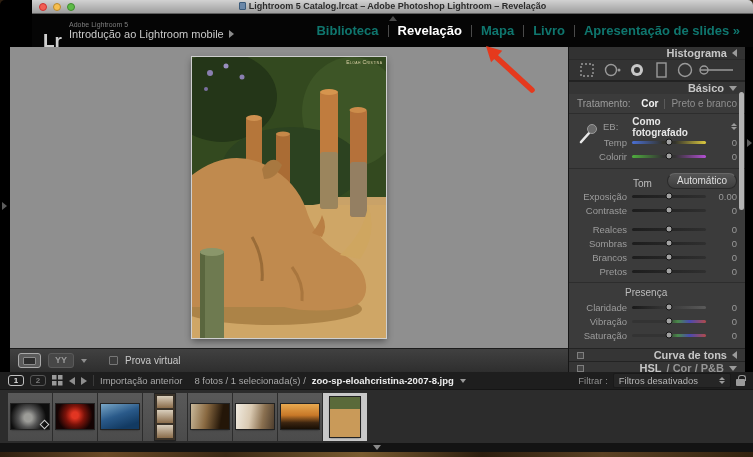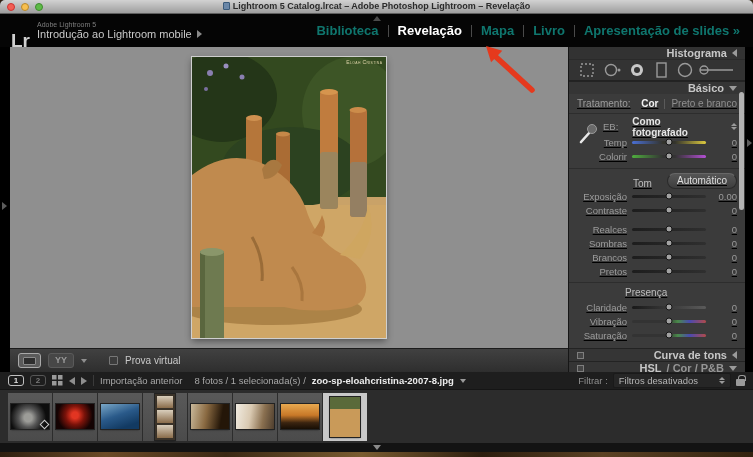--- a/index.html
+++ b/index.html
@@ -1,21 +1,21 @@
 <!DOCTYPE html>
 <html><head>
 <meta charset="utf-8">
 <style>
   * { margin:0; padding:0; box-sizing:border-box; }
   html,body { width:753px; height:457px; overflow:hidden;
     font-family:"Liberation Sans","DejaVu Sans",sans-serif;
     background:linear-gradient(90deg,#2e1f10,#6b4a26 14%,#3a2814 30%,#7a5c30 48%,#2c1d0e 64%,#5c4224 80%,#33220f 100%);
   }
   .window { position:absolute; top:0; left:0; width:753px; height:452px;
-    border-radius:5px 5px 0 0; overflow:hidden; background:#000; }
+    border-radius:5px 5px 0 0; overflow:hidden; background:#000;padding-left:32px; }
 
   
   .titlebar { height:14px; background:linear-gradient(#d2d2d2,#9e9e9e);
     border-bottom:1px solid #5f5f5f; position:relative; }
   .lights { position:absolute; left:7px; top:3px; display:flex; gap:6px; }
   .light { width:8px; height:8px; border-radius:50%; }
   .light.red { background:#f25e53; border:1px solid #c33; }
   .light.yellow { background:#f7bf4f; border:1px solid #b8882a; }
   .light.green { background:#5ebb47; border:1px solid #3f8a2e; }
   .wintitle { text-align:center; font-size:9px; line-height:13px; color:#2b2b2b; font-weight:bold; }
@@ -77,21 +77,21 @@
   .phead.sub { height:17px; background:#353535; border-top:1px solid #232323; }
   .tri-left { width:0; height:0; border-top:4px solid transparent; border-bottom:4px solid transparent; border-right:5px solid #9a9a9a; }
   .tri-down { width:0; height:0; border-left:4px solid transparent; border-right:4px solid transparent; border-top:5px solid #9a9a9a; }
   .ptoggle { margin-right:auto; width:7px; height:7px; border:1px solid #7e7e7e; background:#454545; }
   .hsl-dim { color:#969696; font-weight:bold; font-size:11px; }
 
   .tools-row { height:30px; display:flex; align-items:center; padding:0 9px;
     background:#333; border-top:1px solid #2a2a2a; border-bottom:1px solid #222; }
   .tools-row svg { display:block; }
 
-  .basico { background:#3b3b3b;text-decoration:underline; }
+  .basico { background:#3b3b3b; }
   .treat-row { height:20px; display:flex; align-items:center; padding:0 8px;
     font-size:10px; color:#9c9c9c; border-bottom:1px solid #2d2d2d; }
   .treat-right { margin-left:auto; display:flex; align-items:center; gap:6px; }
   .treat-color { color:#f2f2f2; font-weight:bold; }
   .treat-sep { width:1px; height:10px; background:#5a5a5a; }
   .treat-bw { color:#8f8f8f; }
 
   .wb-group { position:relative; padding:4px 8px 5px 8px; border-bottom:1px solid #2d2d2d; }
   .dropper { position:absolute; left:9px; top:7px; }
   .wb-row { height:17px; display:flex; align-items:center; justify-content:center; gap:14px; padding-left:26px; }

